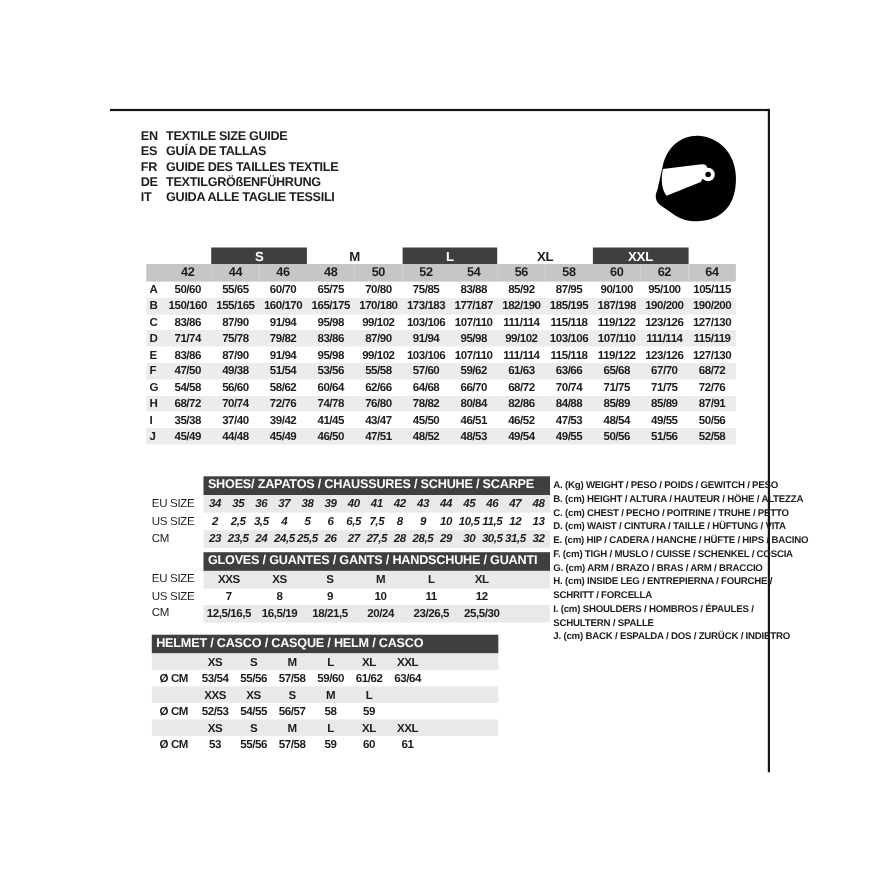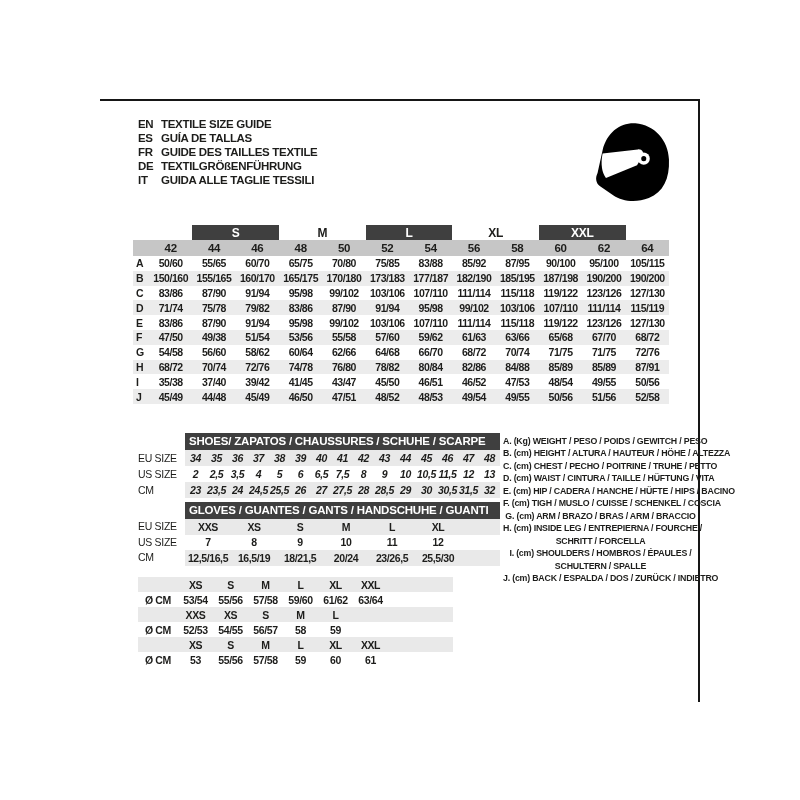--- a/index.html
+++ b/index.html
@@ -2,21 +2,21 @@
 <html><head>
 <meta charset="utf-8">
 <style>
   html,body{margin:0;padding:0;width:800px;height:800px;background:#ffffff;overflow:hidden;}
   body{position:relative;font-family:"Liberation Sans",sans-serif;color:#1d1d1b;}
 
   .frame{position:absolute;left:100px;top:99px;width:598px;height:601px;
          border-top:2px solid #161616;border-right:2px solid #161616;}
 
   
-  .langs{position:absolute;left:138px;top:117px;}
+  .langs{position:absolute;left:128px;top:117px;}
   .lang-row{display:flex;font-weight:bold;font-size:11.5px;line-height:14px;letter-spacing:-0.3px;}
   .lang-code{width:23px;flex:none;}
 
   
   .helmet-ic{position:absolute;left:590px;top:116px;width:84px;height:92px;}
 
   
   .main-table{position:absolute;left:133px;top:225px;width:536px;border-collapse:collapse;table-layout:fixed;}
   .main-table td{padding:0;margin:0;text-align:center;font-weight:bold;white-space:nowrap;overflow:visible;}
   .band-row td{height:15px;font-size:12px;letter-spacing:-0.2px;}
@@ -38,21 +38,21 @@
   .grid-row span{text-align:center;font-weight:bold;font-size:10.5px;letter-spacing:-0.4px;white-space:nowrap;}
   .gray{background:#e9e9e9;}
   .cols15{grid-template-columns:repeat(15,1fr);font-style:italic;}
   .gloves-sec .grid-row{height:15.5px;grid-template-columns:repeat(6,46px) 1fr;}
   .gloves-sec .lbl{height:15.5px;line-height:15.5px;}
   .helmet-sec .grid-row{height:15px;grid-template-columns:40px repeat(6,35px) 1fr;}
   .helmet-sec .lbl{height:15px;line-height:15px;}
 
   
   .legend{position:absolute;left:503px;top:435px;width:195px;}
-  .legend-line{font-weight:bold;font-size:8.8px;line-height:12.45px;letter-spacing:-0.2px;white-space:nowrap;text-align:center;}
+  .legend-line{font-weight:bold;font-size:8.8px;line-height:12.45px;letter-spacing:-0.2px;white-space:nowrap;}
 </style>
 </head>
 <body>
 
 <div class="frame"></div>
 
 <div class="langs">
     <div class="lang-row">
       <span class="lang-code">EN</span>
       <span class="lang-label">TEXTILE SIZE GUIDE</span>
@@ -379,20 +379,21 @@
           <span>23/26,5</span>
           <span>25,5/30</span>
           <span></span>
         </div>
       </div>
   </div>
 </div>
 
 <div class="subtable helmet-sec" style="top:577px">
   <div class="tbl">
+    <div class="bar">HELMET / CASCO / CASQUE / HELM / CASCO</div>
     <div id="helmet-rows">
         <div class="grid-row gray">
           <span></span>
           <span>XS</span>
           <span>S</span>
           <span>M</span>
           <span>L</span>
           <span>XL</span>
           <span>XXL</span>
           <span></span>

